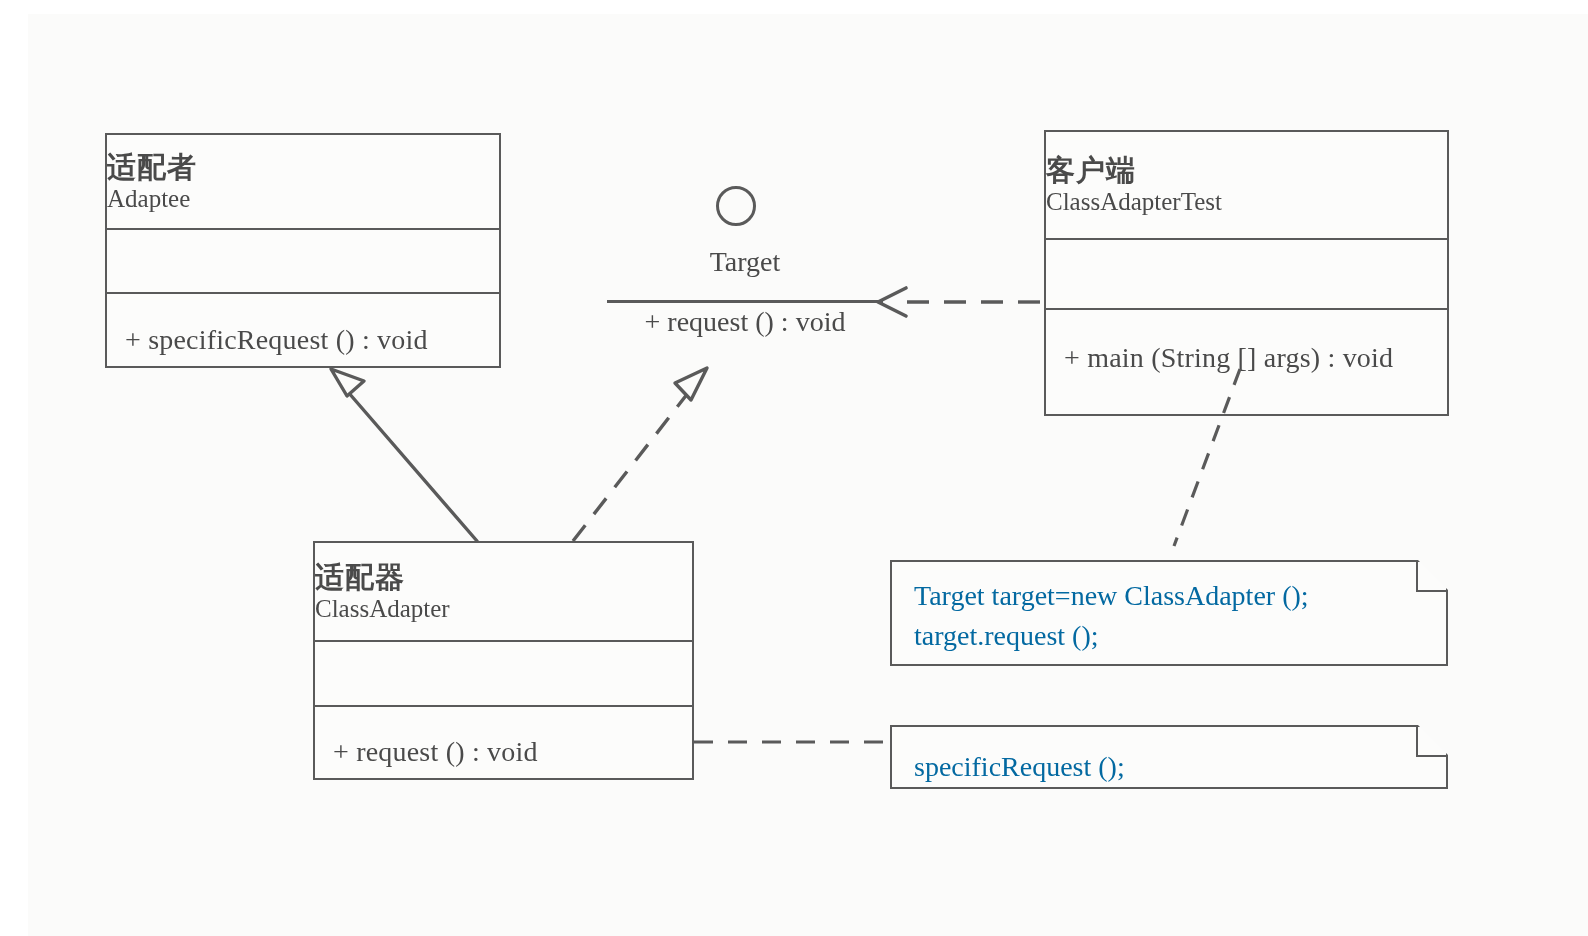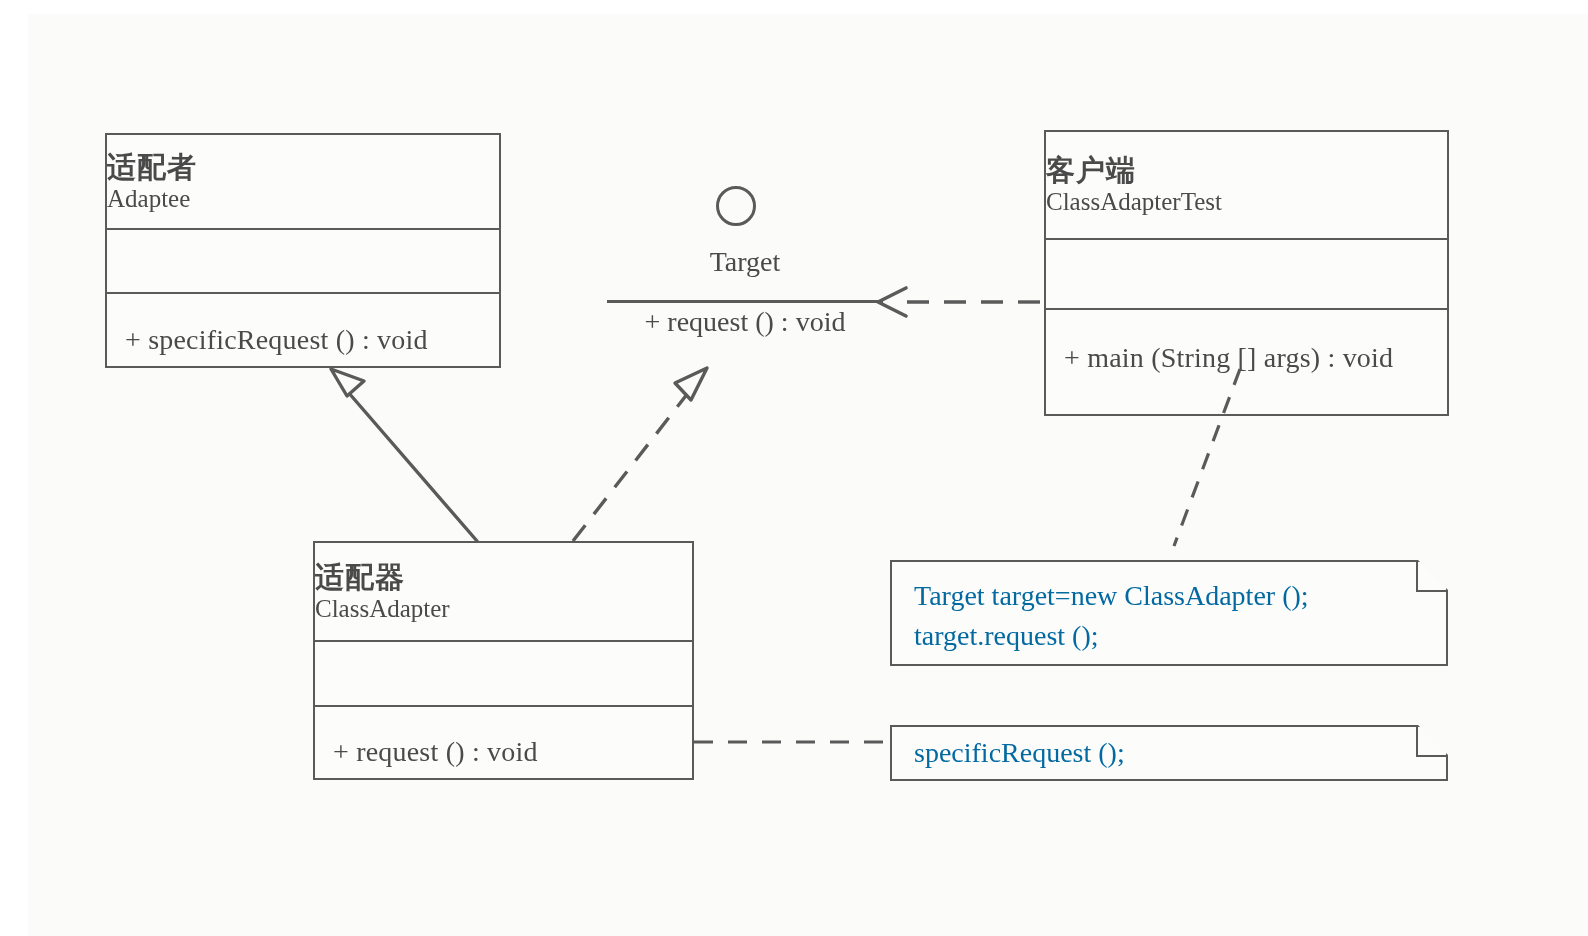--- a/index.html
+++ b/index.html
@@ -155,22 +155,22 @@
     top: 0;
     right: 0;
     width: 30px;
     height: 30px;
     border-left: 2.5px solid #5a5a5a;
     border-bottom: 2.5px solid #5a5a5a;
     box-sizing: border-box;
     background: transparent;
   }
   #note-client { left: 890px; top: 546px; width: 558px; height: 106px; }
-  #note-adapter{ left: 890px; top: 711px; width: 558px; height: 56px;
-                 padding-top: 6px; }
+  #note-adapter{ left: 890px; top: 711px; width: 558px; height: 64px;
+                 padding-top: 20px; }
 
   
   #wires {
     position: absolute;
     left: 0;
     top: 0;
     width: 1588px;
     height: 936px;
     pointer-events: none;
   }

